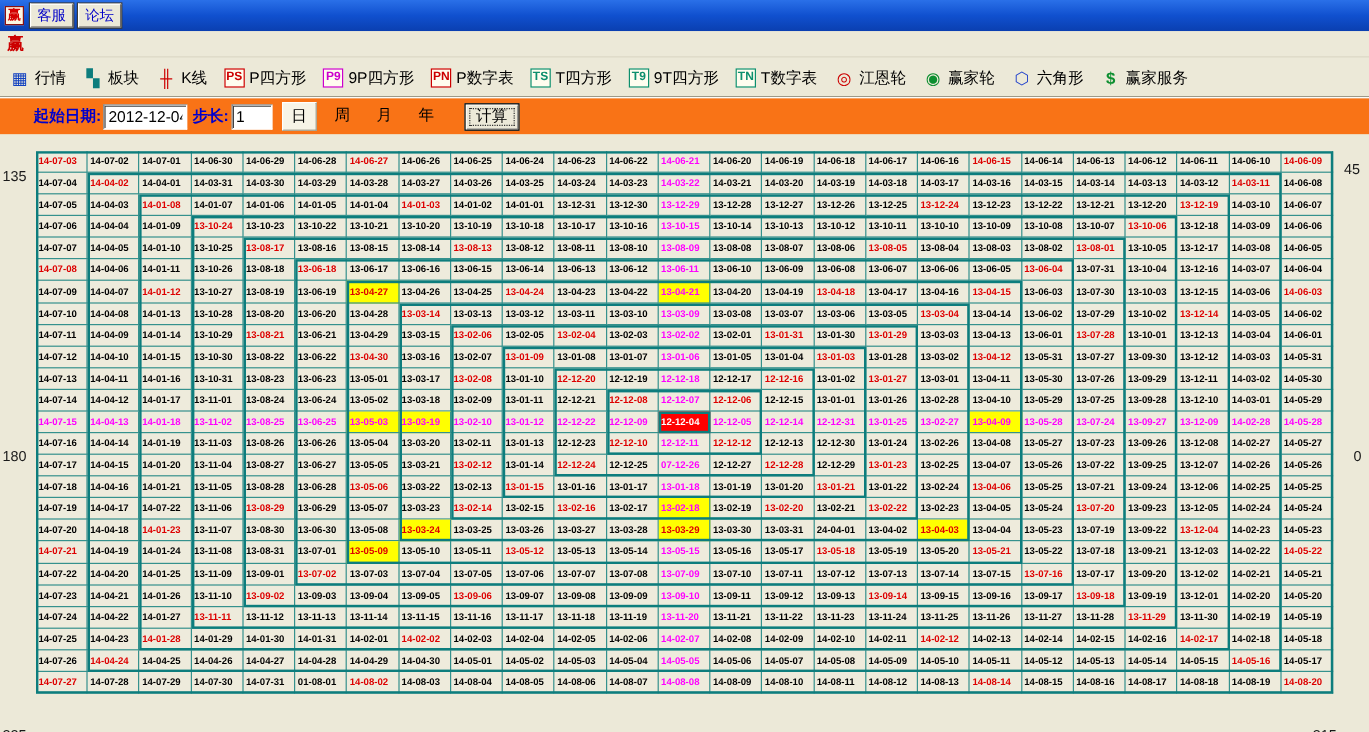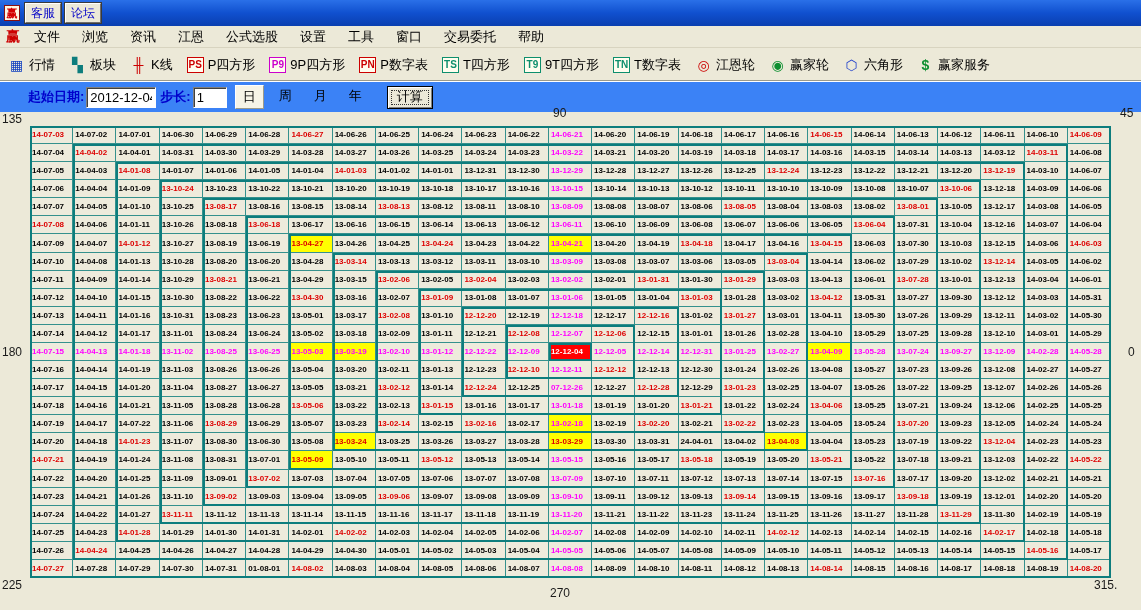--- a/index.html
+++ b/index.html
@@ -30,38 +30,38 @@
     display:flex; align-items:center; padding-left:8px;
     border-bottom:1px solid #fff; box-shadow:0 -1px 0 #9c9a8a inset; }
   .tb-item { display:flex; align-items:center; margin-right:14px; cursor:pointer; }
   .tb-ico { display:inline-block; min-width:17px; height:16px; margin-right:4px; text-align:center;
     font-size:10px; font-weight:bold; line-height:14px; }
   .ico-box { border:1px solid currentColor; background:#fffdef; }
   .ico-plain { font-size:14px; line-height:16px; }
   .tb-label { font-size:13px; color:#000; white-space:nowrap; }
 
   
-  .controls { position:absolute; left:0; top:82px; width:1141px; height:30px; background:#3b82f6;
+  .controls { position:absolute; left:0; top:82px; width:1141px; height:30px; background:#f97316;
     display:flex; align-items:center; }
   .ctl-label { color:#0000cc; font-size:13px; font-weight:bold; }
   .ctl-input { height:21px; background:#fff; border:1px solid #808080;
     border-bottom-color:#fff; border-right-color:#fff; box-shadow:inset 1px 1px 0 #404040;
     font-size:13px; padding:1px 3px; color:#000; }
   #start-date-input { width:70px; margin-left:2px; }
   #step-input { width:34px; margin-left:2px; }
   .unit { font-size:13px; color:#000; padding:2px 7px; margin-left:8px; cursor:pointer; }
   .unit.active { background:#f7f4e7; border:1px solid #fff; border-right-color:#9c9a8a; border-bottom-color:#9c9a8a; }
   .calc-btn { margin-left:18px; width:46px; height:23px; background:#ece9d8; border:1px solid #000;
     box-shadow:inset 1px 1px 0 #fff, inset -1px -1px 0 #808080;
     font-size:13px; color:#000; cursor:pointer; position:relative; }
   .calc-btn::after { content:""; position:absolute; left:3px; top:3px; right:3px; bottom:3px; border:1px dotted #333; }
 
   
   .main { position:absolute; left:0; top:112px; width:1141px; height:498px; background:#ece9d8; }
-  .angle-label { position:absolute; font-size:12px; color:#1a1a1a; }
+  .angle-label { position:absolute; font-size:12px; color:#1a1a1a;margin-top:28px; }
   .square-wrap { position:absolute; left:30px; top:14px; width:1081px; height:452px; background:#eeebdc; }
   .grid { position:absolute; left:0; top:0; width:100%; height:100%;
     display:grid; grid-template-columns:repeat(25,1fr); grid-template-rows:repeat(25,1fr); }
   .cell { border-right:1px solid #35918d; border-bottom:1px solid #35918d;
     font-size:8px; font-weight:bold; color:#000; padding-left:2px;
     display:flex; align-items:center; white-space:nowrap; overflow:hidden; letter-spacing:0; cursor:default; }
   .c-r { color:#dd0000; }
   .c-m { color:#ff00ff; }
   .c-y { color:#ff00ff; background:#ffff00; }
   .c-Y { color:#dd0000; background:#ffff00; }
@@ -74,32 +74,20 @@
 <div class="titlebar">
   <span class="title-icon">赢</span>
   <span class="title-btns">
     <span class="tbtn">客服</span>
     <span class="tbtn">论坛</span>
   </span>
 </div>
 
 <div class="menubar">
   <span class="menu-logo">赢</span>
-  <span style="display:flex;">
-      <span class="menu-item">文件</span>
-      <span class="menu-item">浏览</span>
-      <span class="menu-item">资讯</span>
-      <span class="menu-item">江恩</span>
-      <span class="menu-item">公式选股</span>
-      <span class="menu-item">设置</span>
-      <span class="menu-item">工具</span>
-      <span class="menu-item">窗口</span>
-      <span class="menu-item">交易委托</span>
-      <span class="menu-item">帮助</span>
-    </span>
 </div>
 
 <div class="toolbar">
     <span class="tb-item">
       <span class="tb-ico ico-plain" style="color: rgb(16, 64, 192);">▦</span>
       <span class="tb-label">行情</span>
     </span>
     <span class="tb-item">
       <span class="tb-ico ico-plain" style="color: rgb(13, 125, 125);">▚</span>
       <span class="tb-label">板块</span>

